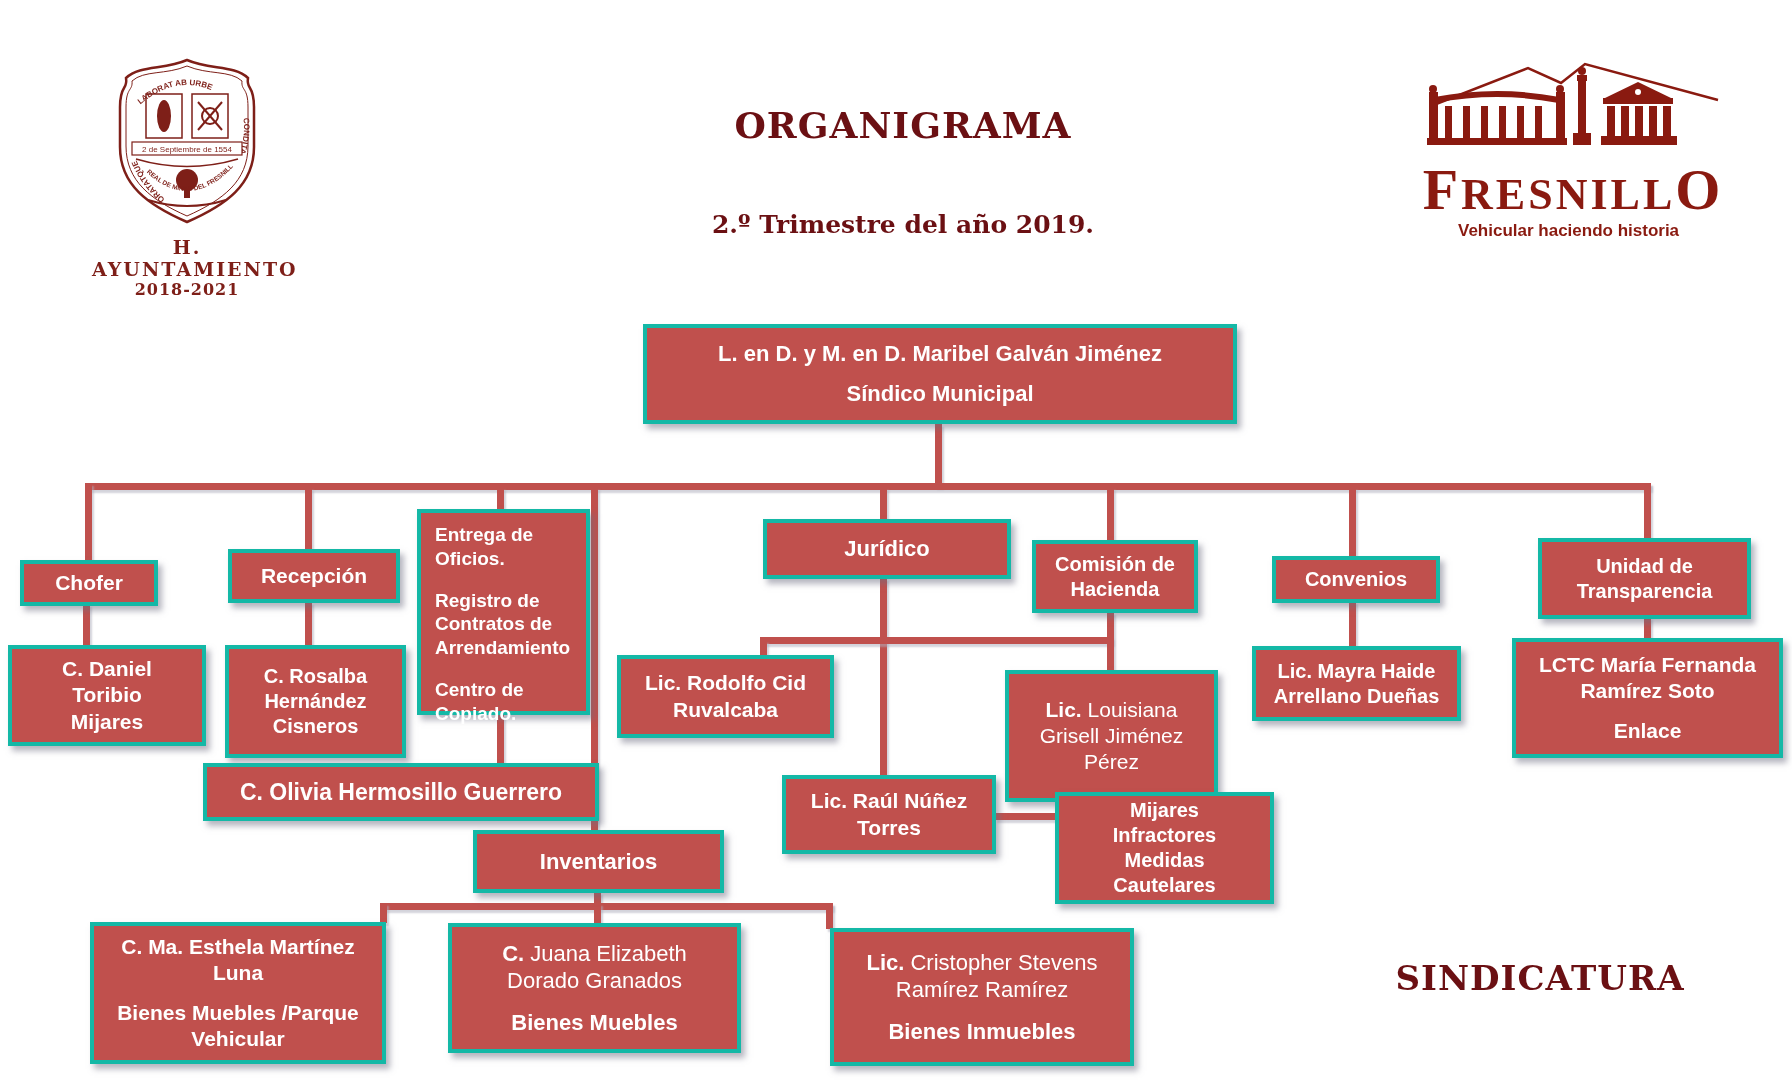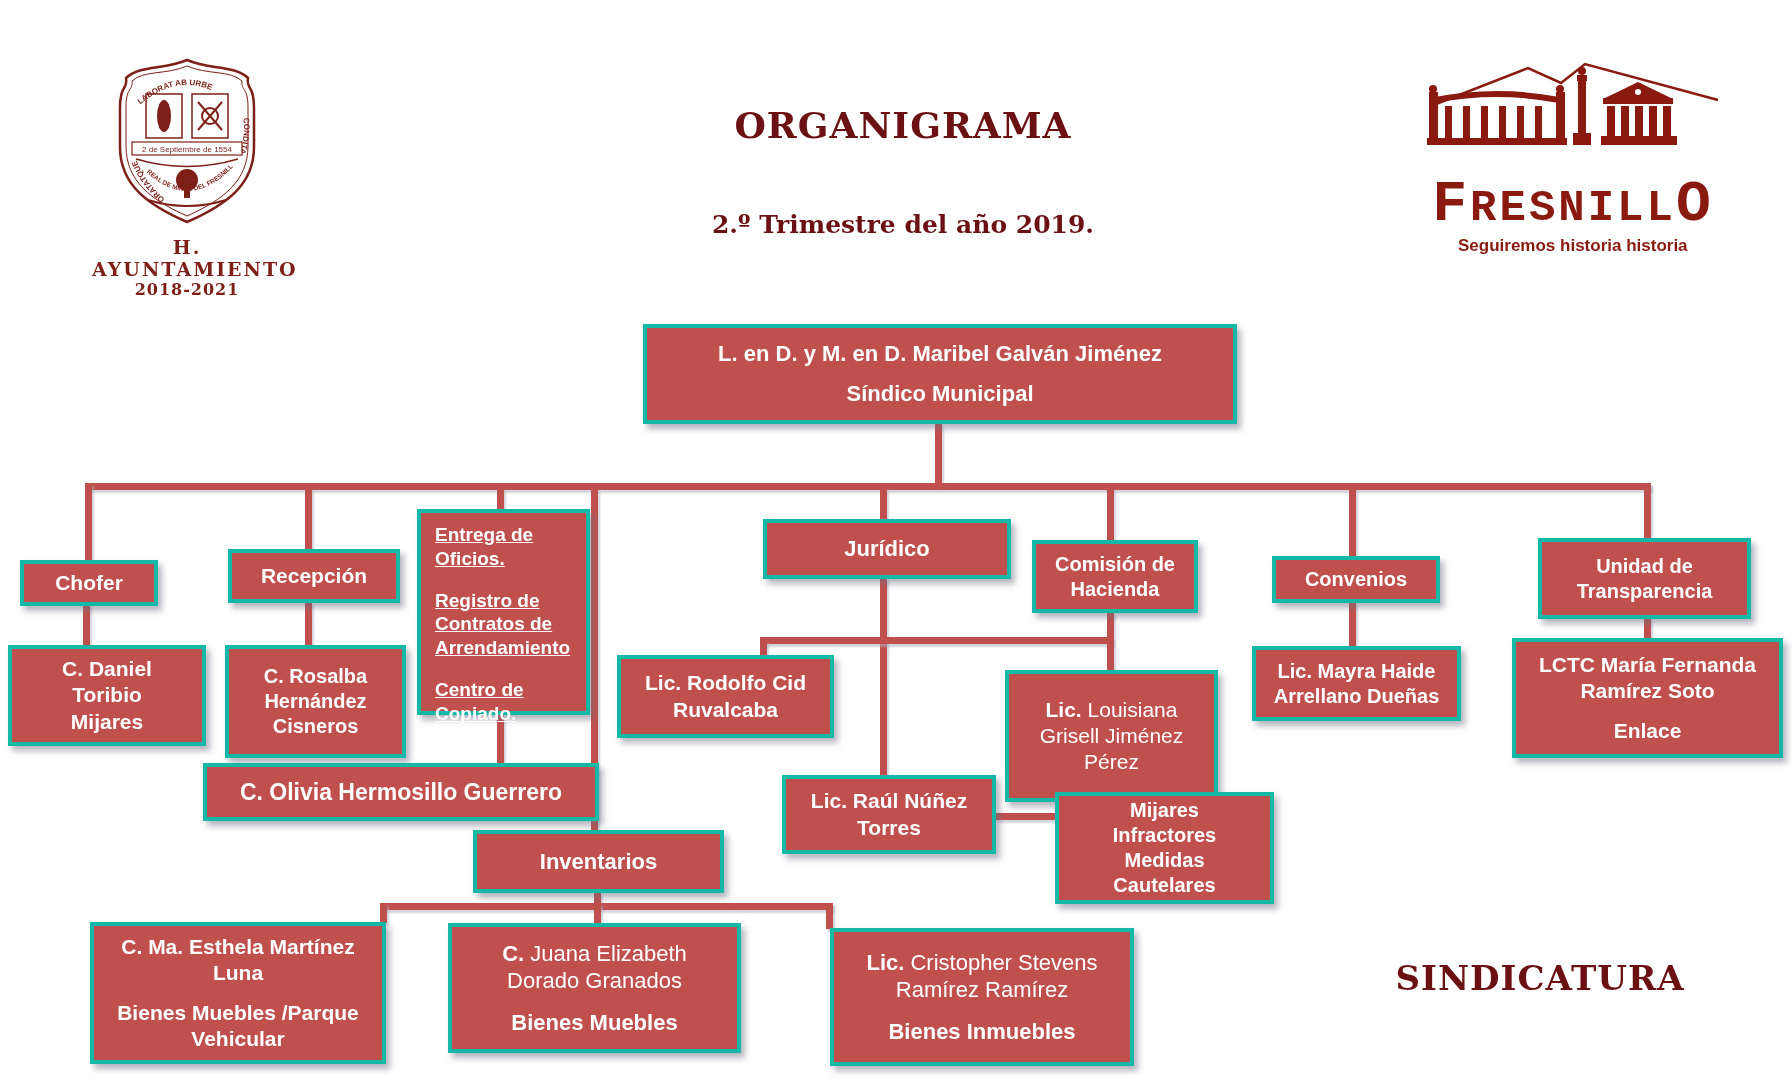--- a/index.html
+++ b/index.html
@@ -16,42 +16,42 @@
   .page-subtitle{
     position:absolute;left:653px;top:210px;width:500px;text-align:center;
     font-family:"DejaVu Serif",serif;font-weight:bold;font-size:25px;color:#6b1013;
   }
   .crest-wrap{position:absolute;left:92px;top:52px;width:190px;text-align:center;}
   .crest-org{font-family:"DejaVu Serif",serif;font-weight:bold;font-size:19px;
     color:#7e1f18;letter-spacing:2px;margin-top:2px;}
   .crest-term{font-family:"DejaVu Serif",serif;font-weight:bold;font-size:16px;
     color:#7e1f18;letter-spacing:1px;}
   .fres-wrap{position:absolute;left:1398px;top:58px;width:350px;text-align:center;}
-  .fres-name{font-family:Liberation Mono, monospace;font-weight:bold;color:#8a1a10;
-    letter-spacing:3px;line-height:1;margin-top:19px;}
+  .fres-name{font-family:Liberation Serif, serif;font-weight:bold;color:#8a1a10;
+    letter-spacing:3px;line-height:1;margin-top:4px;}
   .fres-name .big{font-size:58px;}
   .fres-name .mid{font-size:44px;}
   .fres-tagline{font-size:17px;font-weight:bold;color:#8a1a10;margin-top:2px;
     padding-left:60px;text-align:left;display:block;}
   .footer-label{
     position:absolute;left:1385px;top:958px;width:310px;text-align:center;
     font-family:"DejaVu Serif",serif;font-weight:bold;font-size:34px;
     color:#6b1013;letter-spacing:1px;
   }
   
   .box{
     position:absolute;background:#C0504D;color:#ffffff;box-sizing:border-box;
     border:4px solid #14b8a6;box-shadow:4px 5px 6px rgba(110,110,130,.5);
     display:flex;flex-direction:column;align-items:center;justify-content:center;
     text-align:center;font-weight:bold;line-height:1.25;z-index:2;
   }
   .box .reg{font-weight:normal;}
   .box .gap{height:14px;}
   .left-text{align-items:flex-start;text-align:left;padding:10px 14px;justify-content:flex-start;}
-  .left-text .para{margin:0 0 18px 0;text-decoration:underline;}
+  .left-text .para{margin:0 0 18px 0;}
   
   .conn{position:absolute;background:#C0504D;z-index:1;
     box-shadow:2px 3px 2px rgba(175,175,190,.55);}
 </style>
 </head>
 <body>
 
 <div class="crest-wrap">
   <svg width="170" height="178" viewBox="0 0 170 178">
     <path d="M85,8 C62,18 38,13 24,26 C26,38 18,32 18,55 L18,95 C18,133 46,153 85,170 C124,153 152,133 152,95 L152,55 C152,32 144,38 146,26 C132,13 108,18 85,8 Z" fill="#ffffff" stroke="#7e1f18" stroke-width="2.5"></path>
@@ -111,21 +111,21 @@
     <g fill="#8a1a10">
       <rect x="194" y="48" width="8" height="30"></rect>
         <rect x="208" y="48" width="8" height="30"></rect>
       <rect x="222" y="48" width="8" height="30"></rect>
         <rect x="236" y="48" width="8" height="30"></rect>
       <rect x="250" y="48" width="8" height="30"></rect>
     </g>
     <rect x="188" y="78" width="76" height="9" fill="#8a1a10"></rect>
   </svg>
   <div class="fres-name"><span class="big">F</span><span class="mid">RESNILL</span><span class="big">O</span></div>
-  <span class="fres-tagline">Seguiremos historia historia</span>
+  <span class="fres-tagline">Vehicular haciendo historia</span>
 </div>
 
 <div class="conn" style="left:935px;top:424px;width:7px;height:63px"></div>
 <div class="conn" style="left:85px;top:483px;width:1566px;height:7px"></div>
 <div class="conn" style="left:85px;top:483px;width:7px;height:78px"></div>
 <div class="conn" style="left:305px;top:487px;width:7px;height:63px"></div>
 <div class="conn" style="left:497px;top:487px;width:7px;height:24px"></div>
 <div class="conn" style="left:591px;top:487px;width:7px;height:345px"></div>
 <div class="conn" style="left:880px;top:487px;width:7px;height:34px"></div>
 <div class="conn" style="left:1107px;top:487px;width:7px;height:55px"></div>

